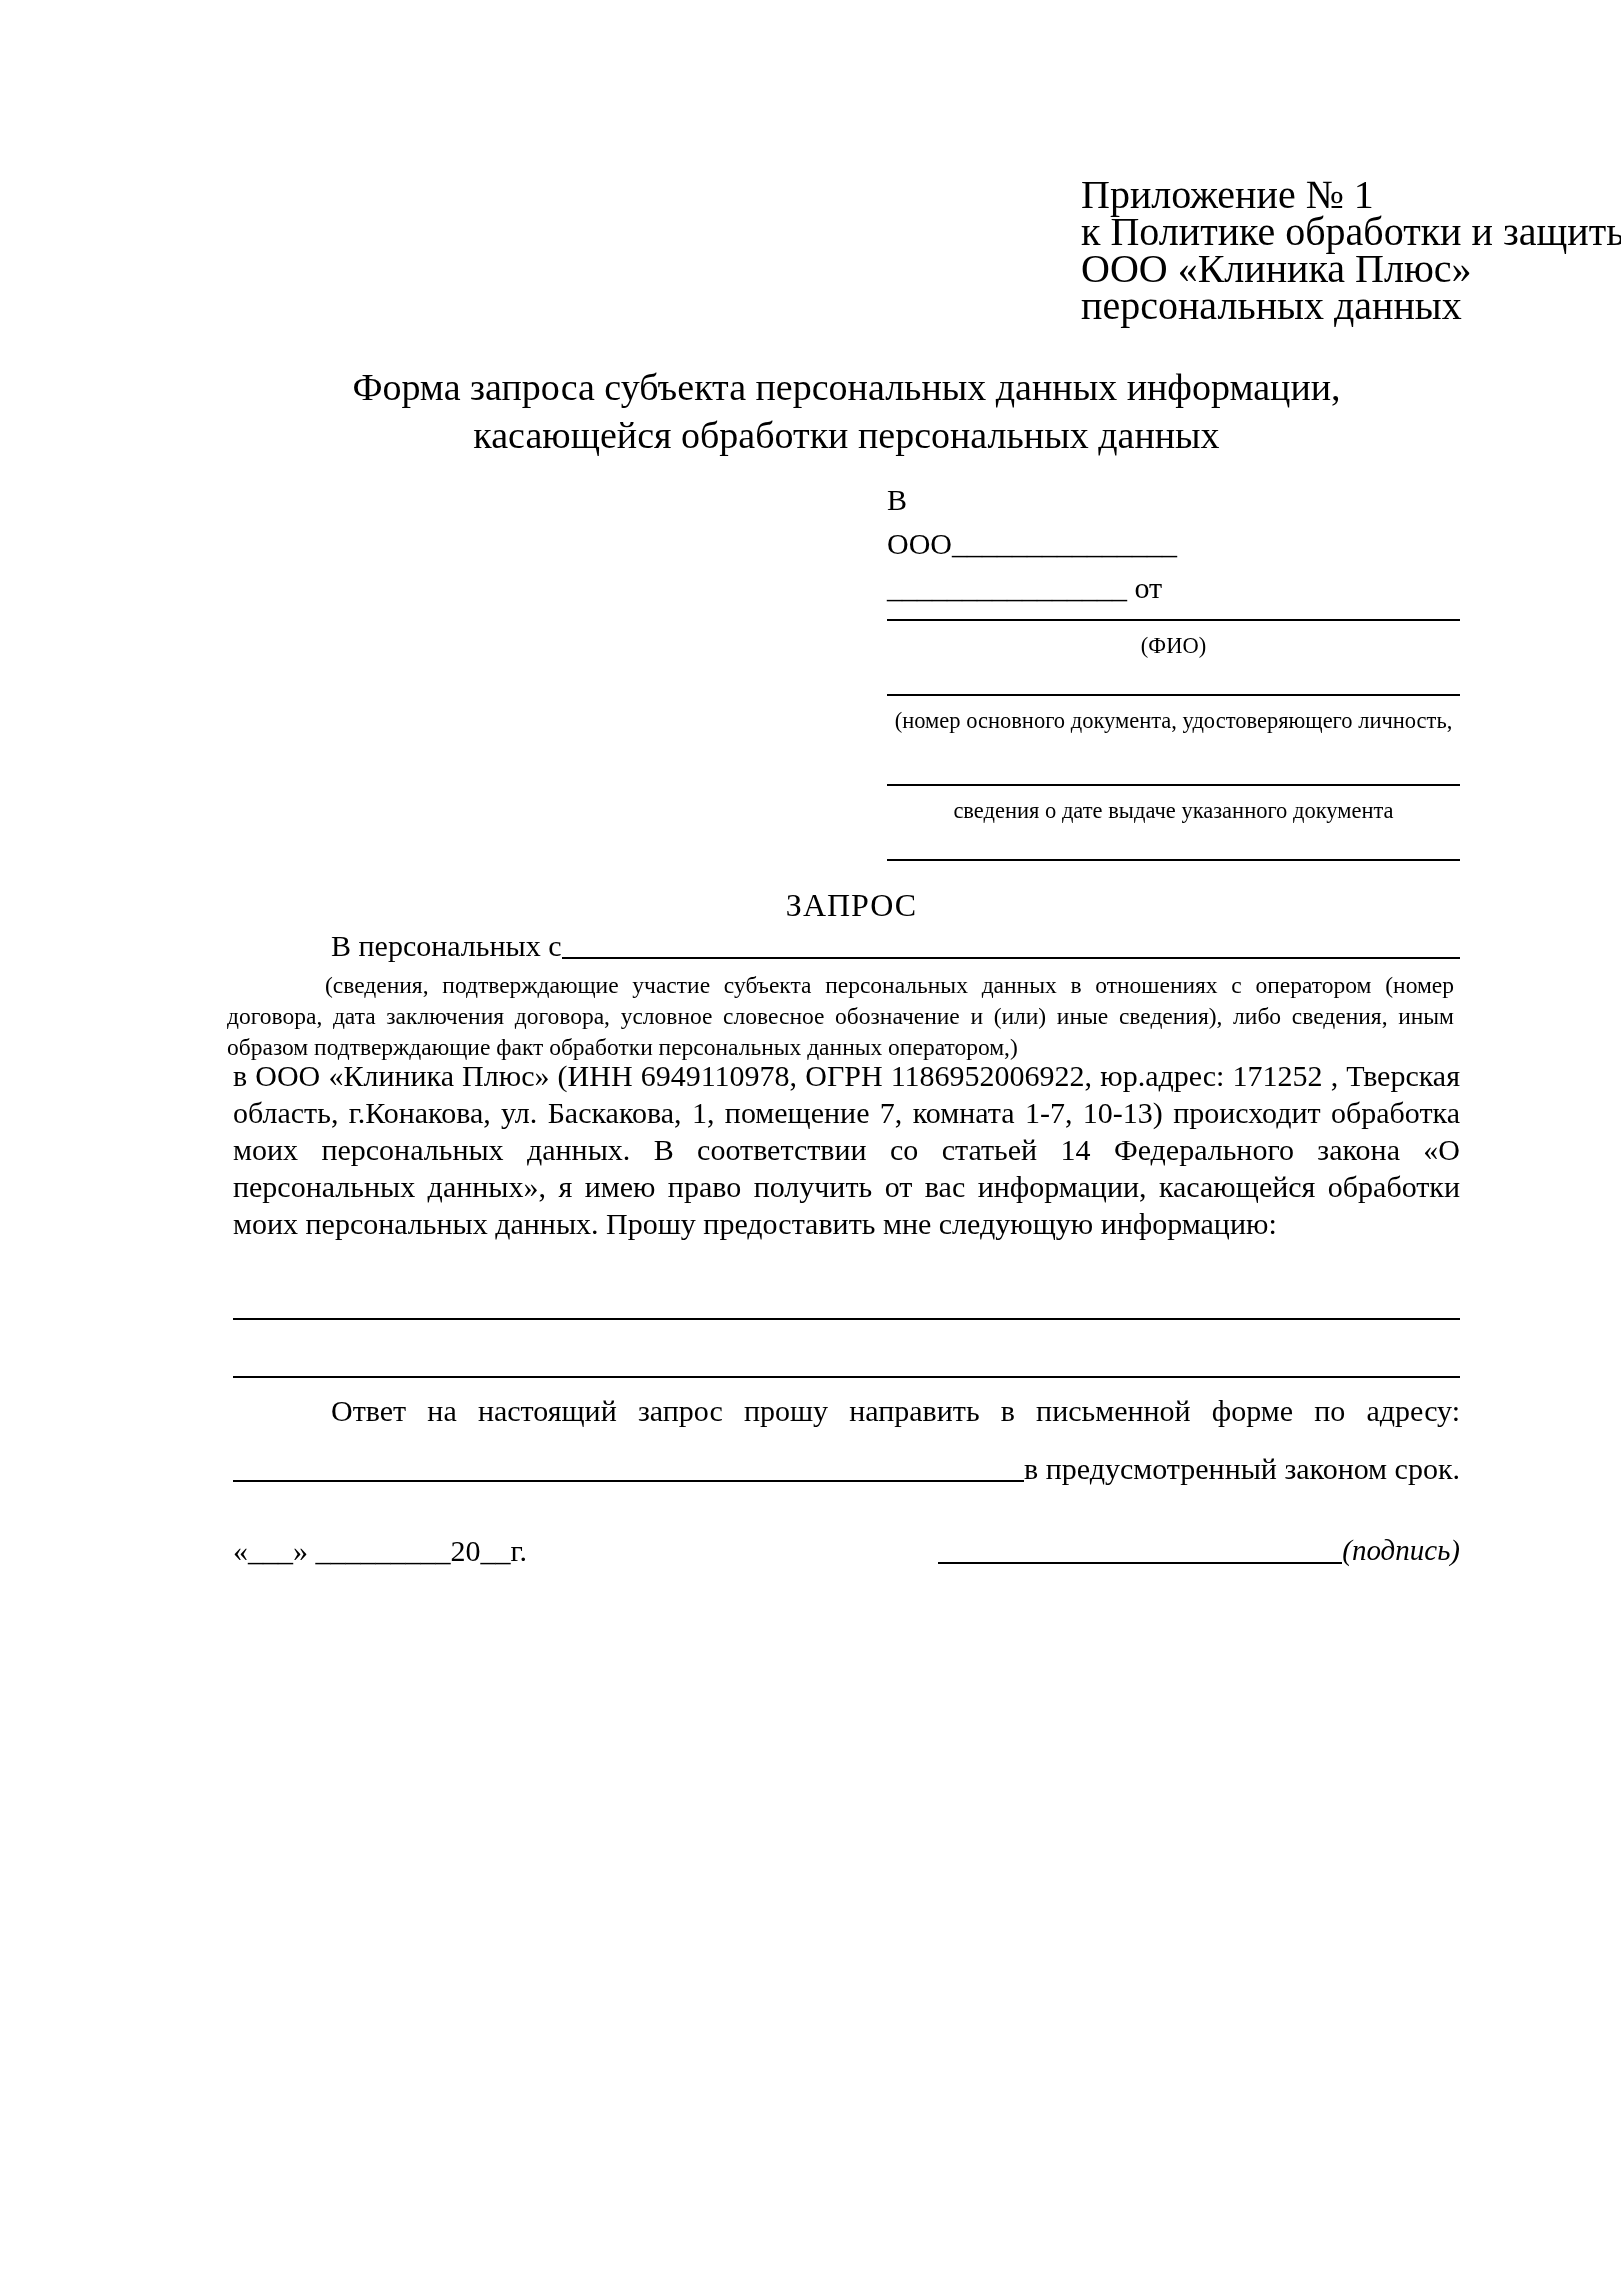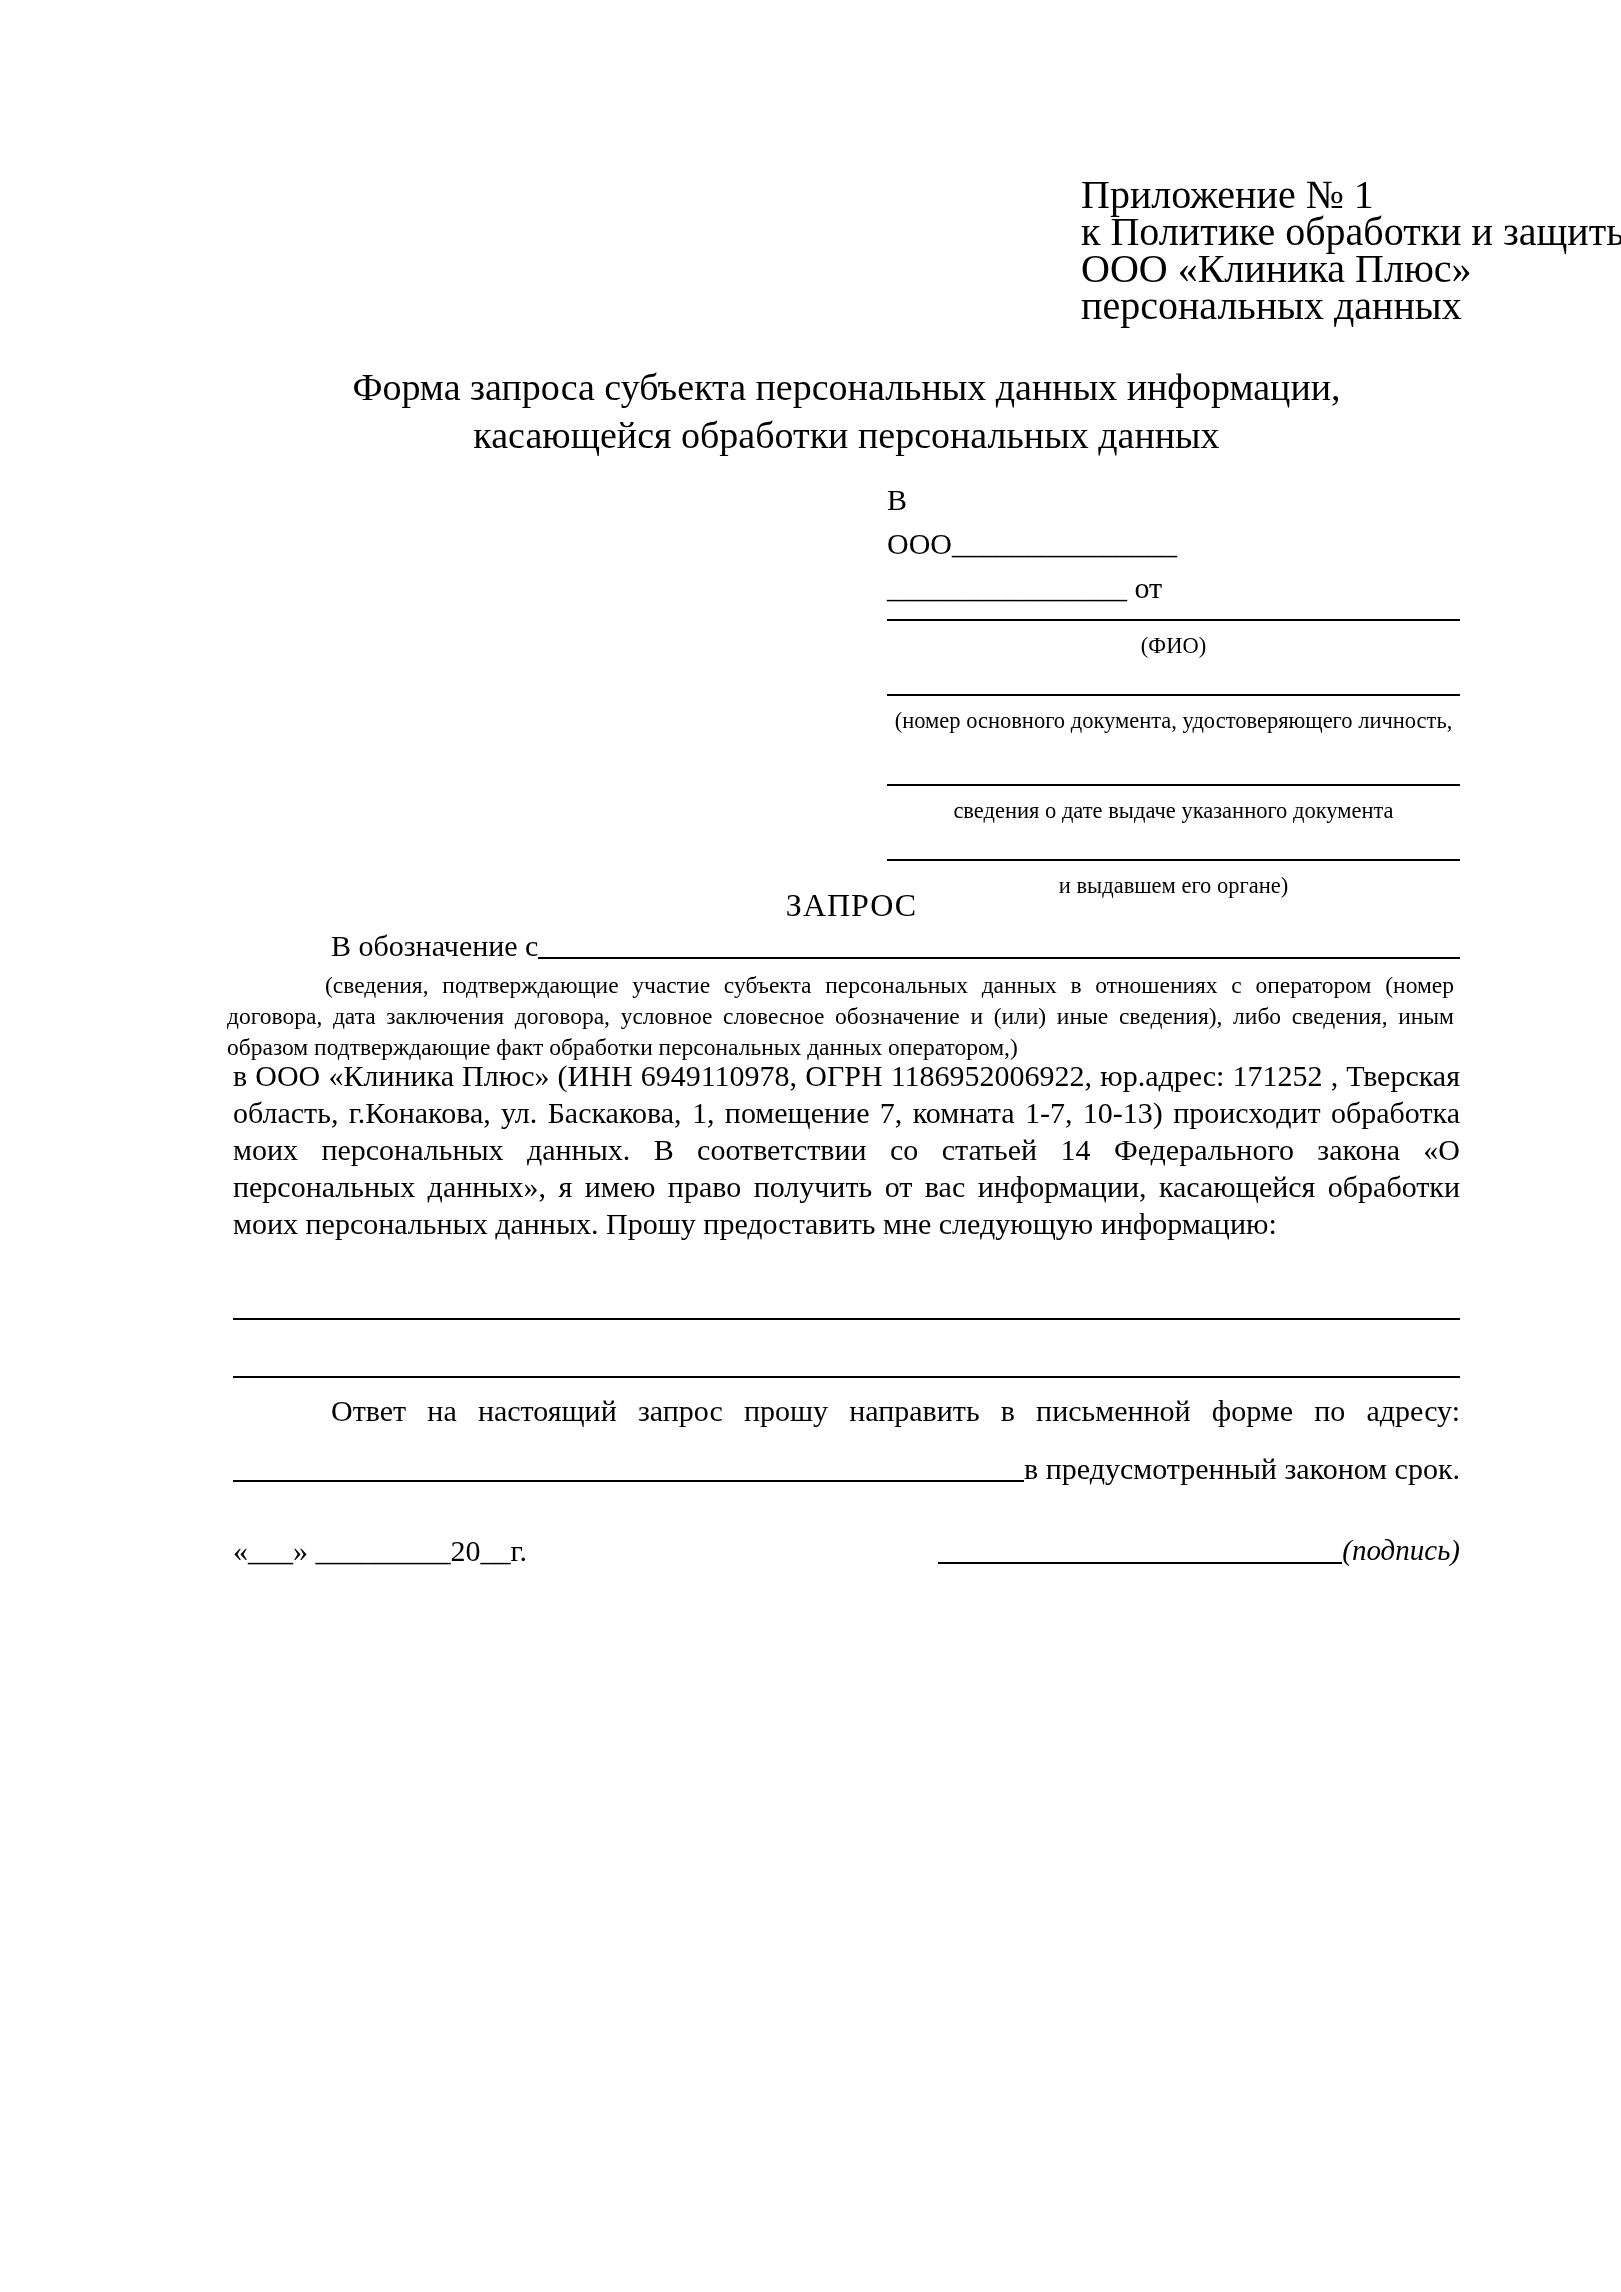--- a/index.html
+++ b/index.html
@@ -112,27 +112,26 @@
     <div class="rule addr-rule-1"></div>
     <div class="cap">(ФИО)</div>
 
     <div class="rule addr-rule-2"></div>
     <div class="cap">(номер основного документа, удостоверяющего личность,</div>
 
     <div class="rule addr-rule-3"></div>
     <div class="cap">сведения о дате выдаче указанного документа</div>
 
     <div class="rule addr-rule-4"></div>
-    <div class="cap">и выдавшем его органе)</div>
   </div>
 
   <div class="request-heading">ЗАПРОС</div>
 
   <div class="intro-row">
-    <span class="lbl">В обозначение с</span>
+    <span class="lbl">В персональных с</span>
     <span class="fill"></span>
   </div>
 
   <div class="footnote">(сведения, подтверждающие участие субъекта персональных данных в отношениях с оператором (номер договора, дата заключения договора, условное словесное обозначение и (или) иные сведения), либо сведения, иным образом подтверждающие факт обработки персональных данных оператором,)</div>
 
   <div class="body-para">в ООО «Клиника Плюс» (ИНН 6949110978, ОГРН 1186952006922, юр.адрес: 171252 , Тверская область, г.Конакова, ул. Баскакова, 1, помещение 7, комната 1-7, 10-13) происходит обработка моих персональных данных. В соответствии со статьей 14 Федерального закона «О персональных данных», я имею право получить от вас информации, касающейся обработки моих персональных данных. Прошу предоставить мне следующую информацию:</div>
 
   <div class="blank-rule blank-rule-1"></div>
   <div class="blank-rule blank-rule-2"></div>
 

